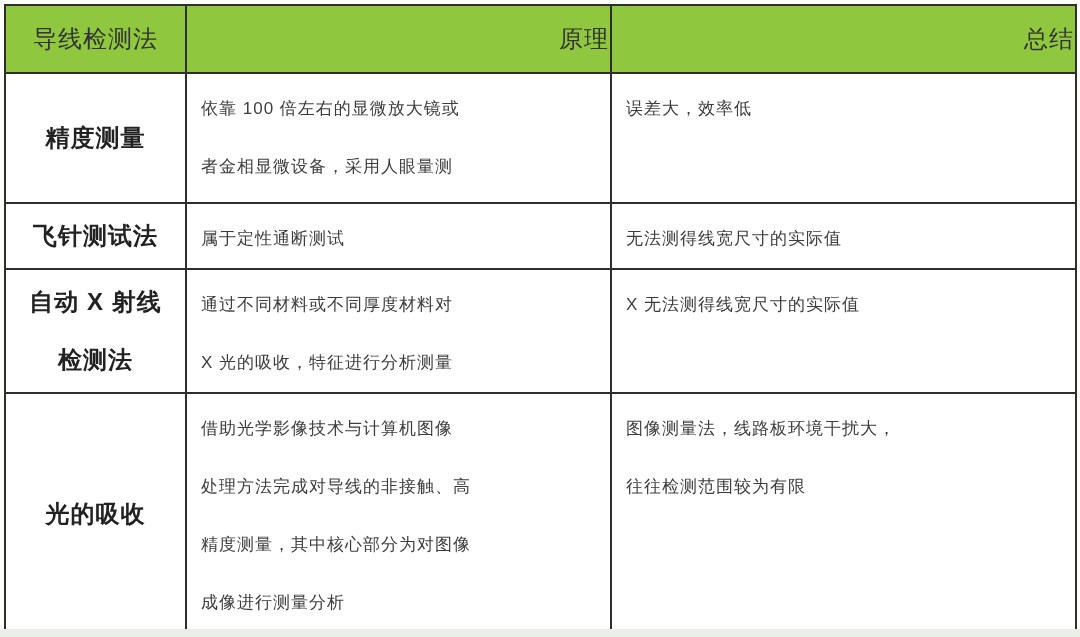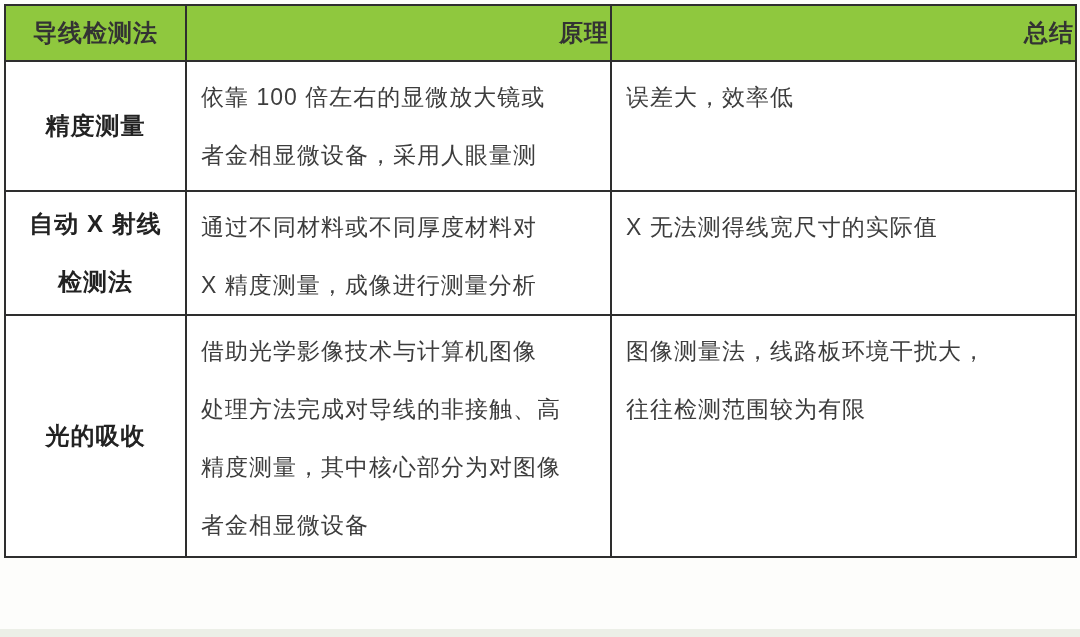--- a/index.html
+++ b/index.html
@@ -26,42 +26,42 @@
   }
   table.methods th, table.methods td {
     border: 2px solid #2e2e2e;
     box-sizing: border-box;
   }
   
   tr.head th {
     background: #8fc83e;
     color: #333333;
     font-size: 24px;
-    font-weight: bold;
-    height: 56px;
+    font-weight: normal;
+    height: 68px;
     letter-spacing: 1px;
     vertical-align: middle;
   }
   tr.head th.c-method { text-align: center; }
   tr.head th.c-principle, tr.head th.c-summary { text-align: right; padding-left: 14px; }
   
   tbody th.method {
     color: #222222;
     font-size: 24px;
     font-weight: bold;
     text-align: center;
     vertical-align: middle;
     line-height: 58px;
     letter-spacing: 1px;
     white-space: pre-line;
     background: #ffffff;
   }
   tbody td {
     color: #3d3d3d;
-    font-size: 23px;
+    font-size: 17px;
     font-weight: normal;
     text-align: left;
     vertical-align: top;
     padding: 6px 10px 0 14px;
     line-height: 58px;
     letter-spacing: 1px;
     white-space: pre-line;
     background: #ffffff;
   }
   tr.r0 { height: 130px; }
@@ -85,32 +85,37 @@
       <th class="c-summary">总结</th>
     </tr>
   </thead>
   <tbody>
     <tr class="r0">
       <th class="method">精度测量</th>
       <td>依靠 100 倍左右的显微放大镜或
 者金相显微设备，采用人眼量测</td>
       <td>误差大，效率低</td>
     </tr>
+    <tr class="r1">
+      <th class="method">飞针测试法</th>
+      <td>属于定性通断测试</td>
+      <td>无法测得线宽尺寸的实际值</td>
+    </tr>
     <tr class="r2">
       <th class="method">自动 X 射线
 检测法</th>
       <td>通过不同材料或不同厚度材料对
-X 精度测量，成像进行测量分析</td>
+X 光的吸收，特征进行分析测量</td>
       <td>X 无法测得线宽尺寸的实际值</td>
     </tr>
     <tr class="r3">
       <th class="method">光的吸收</th>
       <td>借助光学影像技术与计算机图像
 处理方法完成对导线的非接触、高
 精度测量，其中核心部分为对图像
-者金相显微设备</td>
+成像进行测量分析</td>
       <td>图像测量法，线路板环境干扰大，
 往往检测范围较为有限</td>
     </tr>
   </tbody>
 </table>
 
 <div class="page-bottom-strip"></div>
 
 </body></html>

